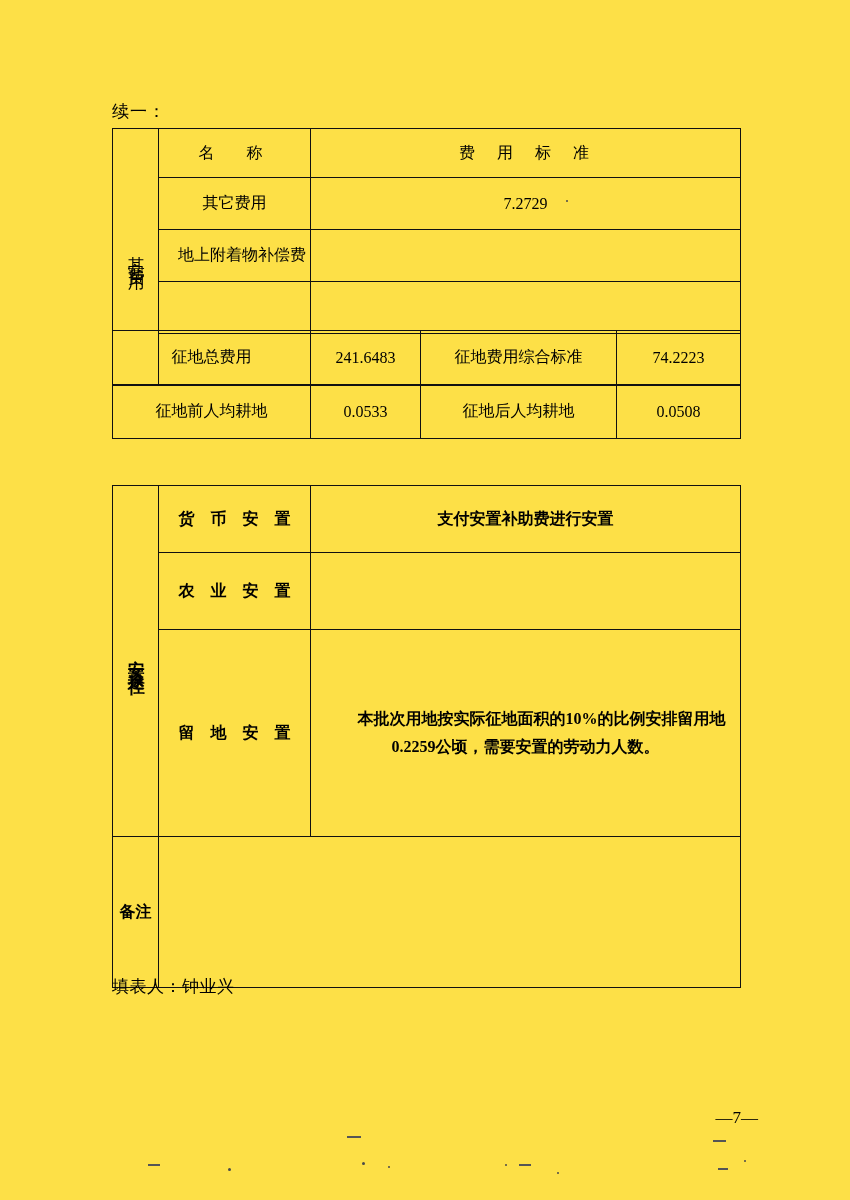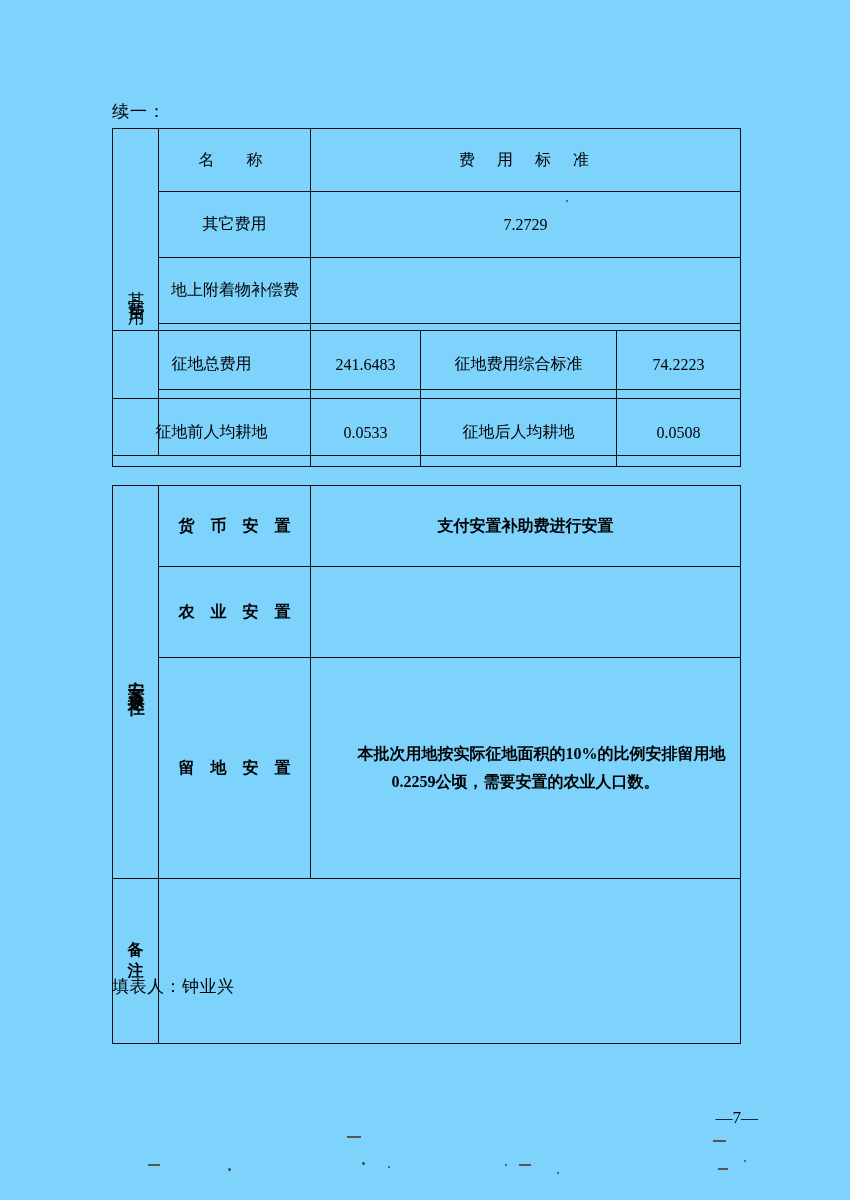--- a/index.html
+++ b/index.html
@@ -13,40 +13,40 @@
     font-family: "Liberation Serif", "DejaVu Serif", serif;
     color: #000000;
     position: relative;
     overflow: hidden;
   }
   .page {
     position: absolute;
     left: 0; top: 0;
     width: 850px;
     height: 1200px;
-    background: #7dd3fc;
+    background: #fde047;
   }
   .continued {
     position: absolute;
     left: 112px;
     top: 100px;
     font-size: 17px;
     letter-spacing: 1px;
   }
   table.main {
     position: absolute;
     left: 112px;
     top: 128px;
     width: 628px;
     border-collapse: collapse;
     table-layout: fixed;
   }
   table.main td {
     border: 1.6px solid #111;
-    padding: 11px;
+    padding: 4px;
     vertical-align: middle;
     font-size: 16px;
     text-align: center;
   }
   .vert {
     writing-mode: vertical-rl;
     text-orientation: upright;
     letter-spacing: 6px;
     display: inline-block;
     line-height: 1.1;
@@ -164,21 +164,21 @@
         <td class="cell-pad" style="height:58px;">货　币　安　置</td>
         <td class="left">支付安置补助费进行安置</td>
       </tr>
       <tr>
         <td class="cell-pad" style="height:68px;">农　业　安　置</td>
         <td class="left"></td>
       </tr>
       <tr>
         <td class="cell-pad" style="height:198px;">留　地　安　置</td>
         <td class="body-text">
-          <span class="indent">本批次用地按实际征地面积的10%的比例安排留用地0.2259公顷，需要安置的农业人口数。</span>
+          <span class="indent">本批次用地按实际征地面积的10%的比例安排留用地0.2259公顷，需要安置的劳动力人数。</span>
         </td>
       </tr>
       <tr>
         <td class="cell-pad" style="height:142px;">
           <span>备注</span>
         </td>
         <td colspan="2" class="left"></td>
       </tr>
     </tbody>
   </table>

